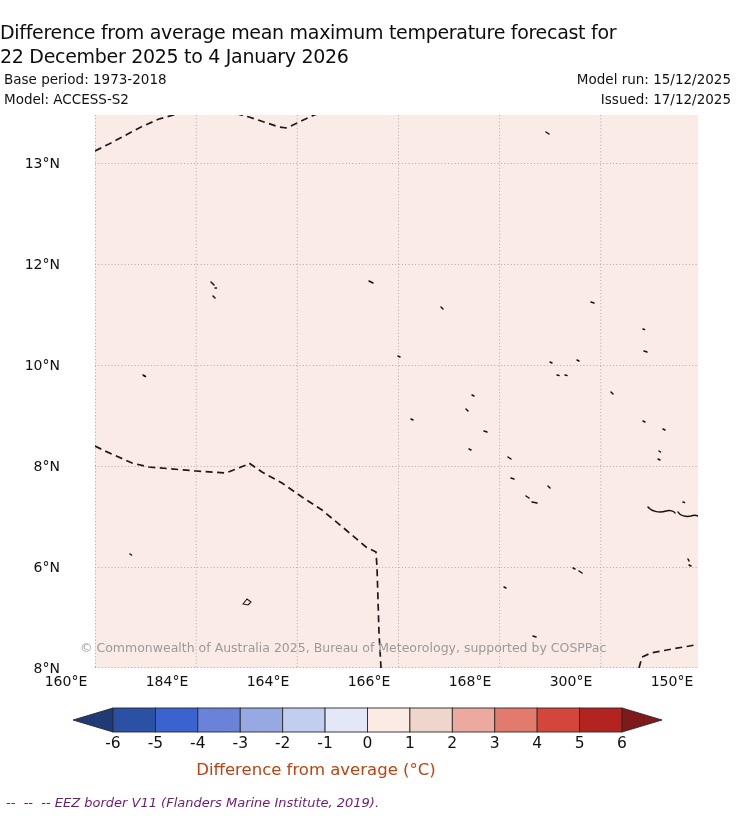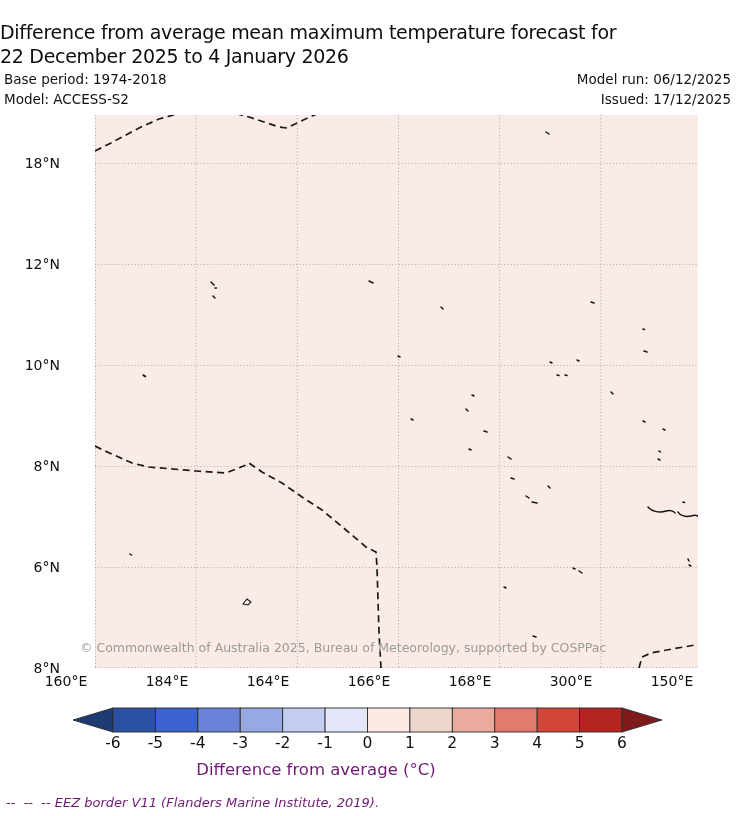--- a/index.html
+++ b/index.html
@@ -13,44 +13,44 @@
   .meta-right { position:absolute; right:5px; top:69px; text-align:right; font-size:13.5px; color:#111; line-height:20px; }
 
   .map-area { position:absolute; left:66px; top:115px; width:632px; height:553px; overflow:hidden;padding-left:29px; }
   .map-copyright { position:absolute; left:14px; top:525px; font-size:12.5px; color:#9a9a9a; white-space:nowrap; }
 
   .ytick { position:absolute; width:58px; text-align:right; font-size:14px; color:#111; height:18px; line-height:18px; left:2px; }
   .xtick { position:absolute; width:64px; text-align:center; font-size:14px; color:#111; top:672px; height:18px; line-height:18px; }
 
   .cbar-svg { position:absolute; left:0; top:703px; }
   .cbar-tick { position:absolute; width:40px; text-align:center; top:734px; font-size:15.5px; color:#111; }
-  .cbar-label { position:absolute; left:0; top:760px; width:632px; text-align:center; font-size:16.5px; color:#701a75; }
+  .cbar-label { position:absolute; left:0; top:760px; width:632px; text-align:center; font-size:16.5px; color:#c2410c; }
 
   .eez-legend { position:absolute; left:6px; top:795px; font-size:13px; color:#701a75; white-space:pre;font-style:italic; }
 </style>
 </head>
 <body>
 
 <div id="canvas">
 
   <div class="title-block">
     <div class="title-line">Difference from average mean maximum temperature forecast for</div>
     <div class="title-line">22 December 2025 to 4 January 2026</div>
   </div>
 
   <div class="meta-left">
-    <div>Base period: 1974-2018</div>
+    <div>Base period: 1973-2018</div>
     <div>Model: ACCESS-S2</div>
   </div>
   <div class="meta-right">
-    <div>Model run: 06/12/2025</div>
+    <div>Model run: 15/12/2025</div>
     <div>Issued: 17/12/2025</div>
   </div>
 
-  <div class="ytick" style="top:154px">18°N</div>
+  <div class="ytick" style="top:154px">13°N</div>
   <div class="ytick" style="top:255px">12°N</div>
   <div class="ytick" style="top:356px">10°N</div>
   <div class="ytick" style="top:457px">8°N</div>
   <div class="ytick" style="top:558px">6°N</div>
   <div class="ytick" style="top:659px">8°N</div>
 
   <div class="xtick" style="left:34px">160°E</div>
   <div class="xtick" style="left:135px">184°E</div>
   <div class="xtick" style="left:236px">164°E</div>
   <div class="xtick" style="left:337px">166°E</div>

